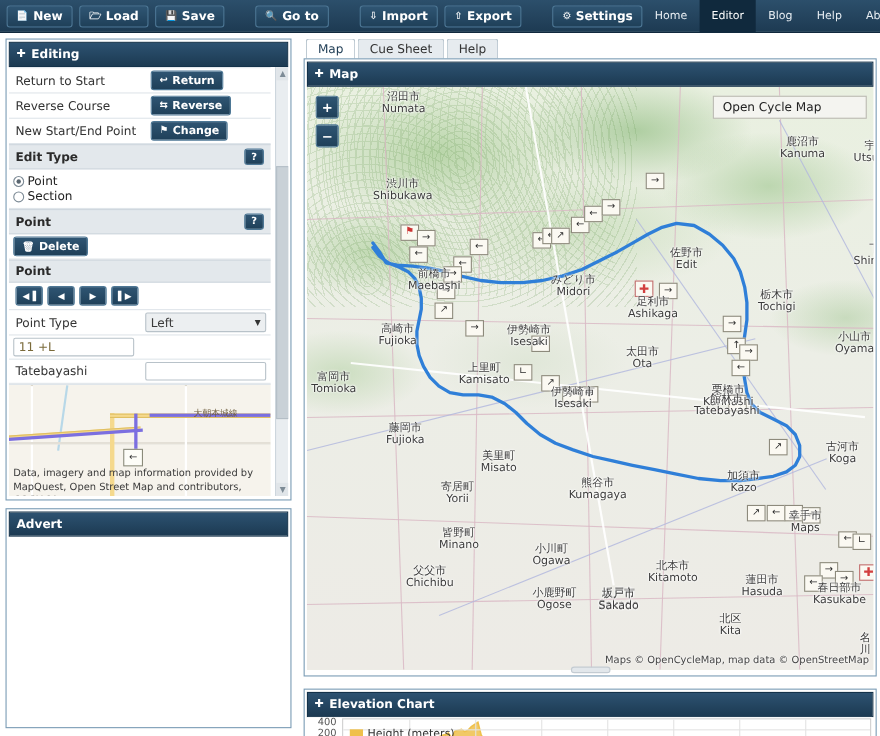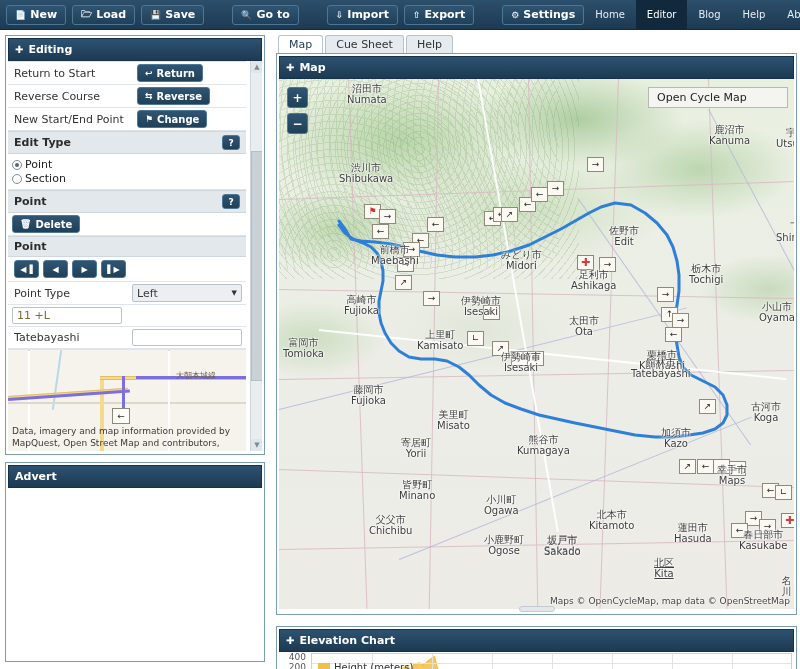--- a/index.html
+++ b/index.html
@@ -595,21 +595,21 @@
           <span class="en">Kitamoto</span>
         </div>
         <div class="city" style="left: 395px; top: 443px;">
           <span class="jp">蓮田市</span>
           <span class="en">Hasuda</span>
         </div>
         <div class="city" style="left: 460px; top: 450px;">
           <span class="jp">春日部市</span>
           <span class="en">Kasukabe</span>
         </div>
-        <div class="city" style="left: 375px; top: 478px; text-decoration: underline;">
+        <div class="city" style="left: 375px; top: 478px;">
           <span class="jp">北区</span>
           <span class="en">Kita</span>
         </div>
         <div class="city" style="left: 222px; top: 170px;">
           <span class="jp">みどり市</span>
           <span class="en">Midori</span>
         </div>
         <div class="city" style="left: 290px; top: 236px;">
           <span class="jp">太田市</span>
           <span class="en">Ota</span>

